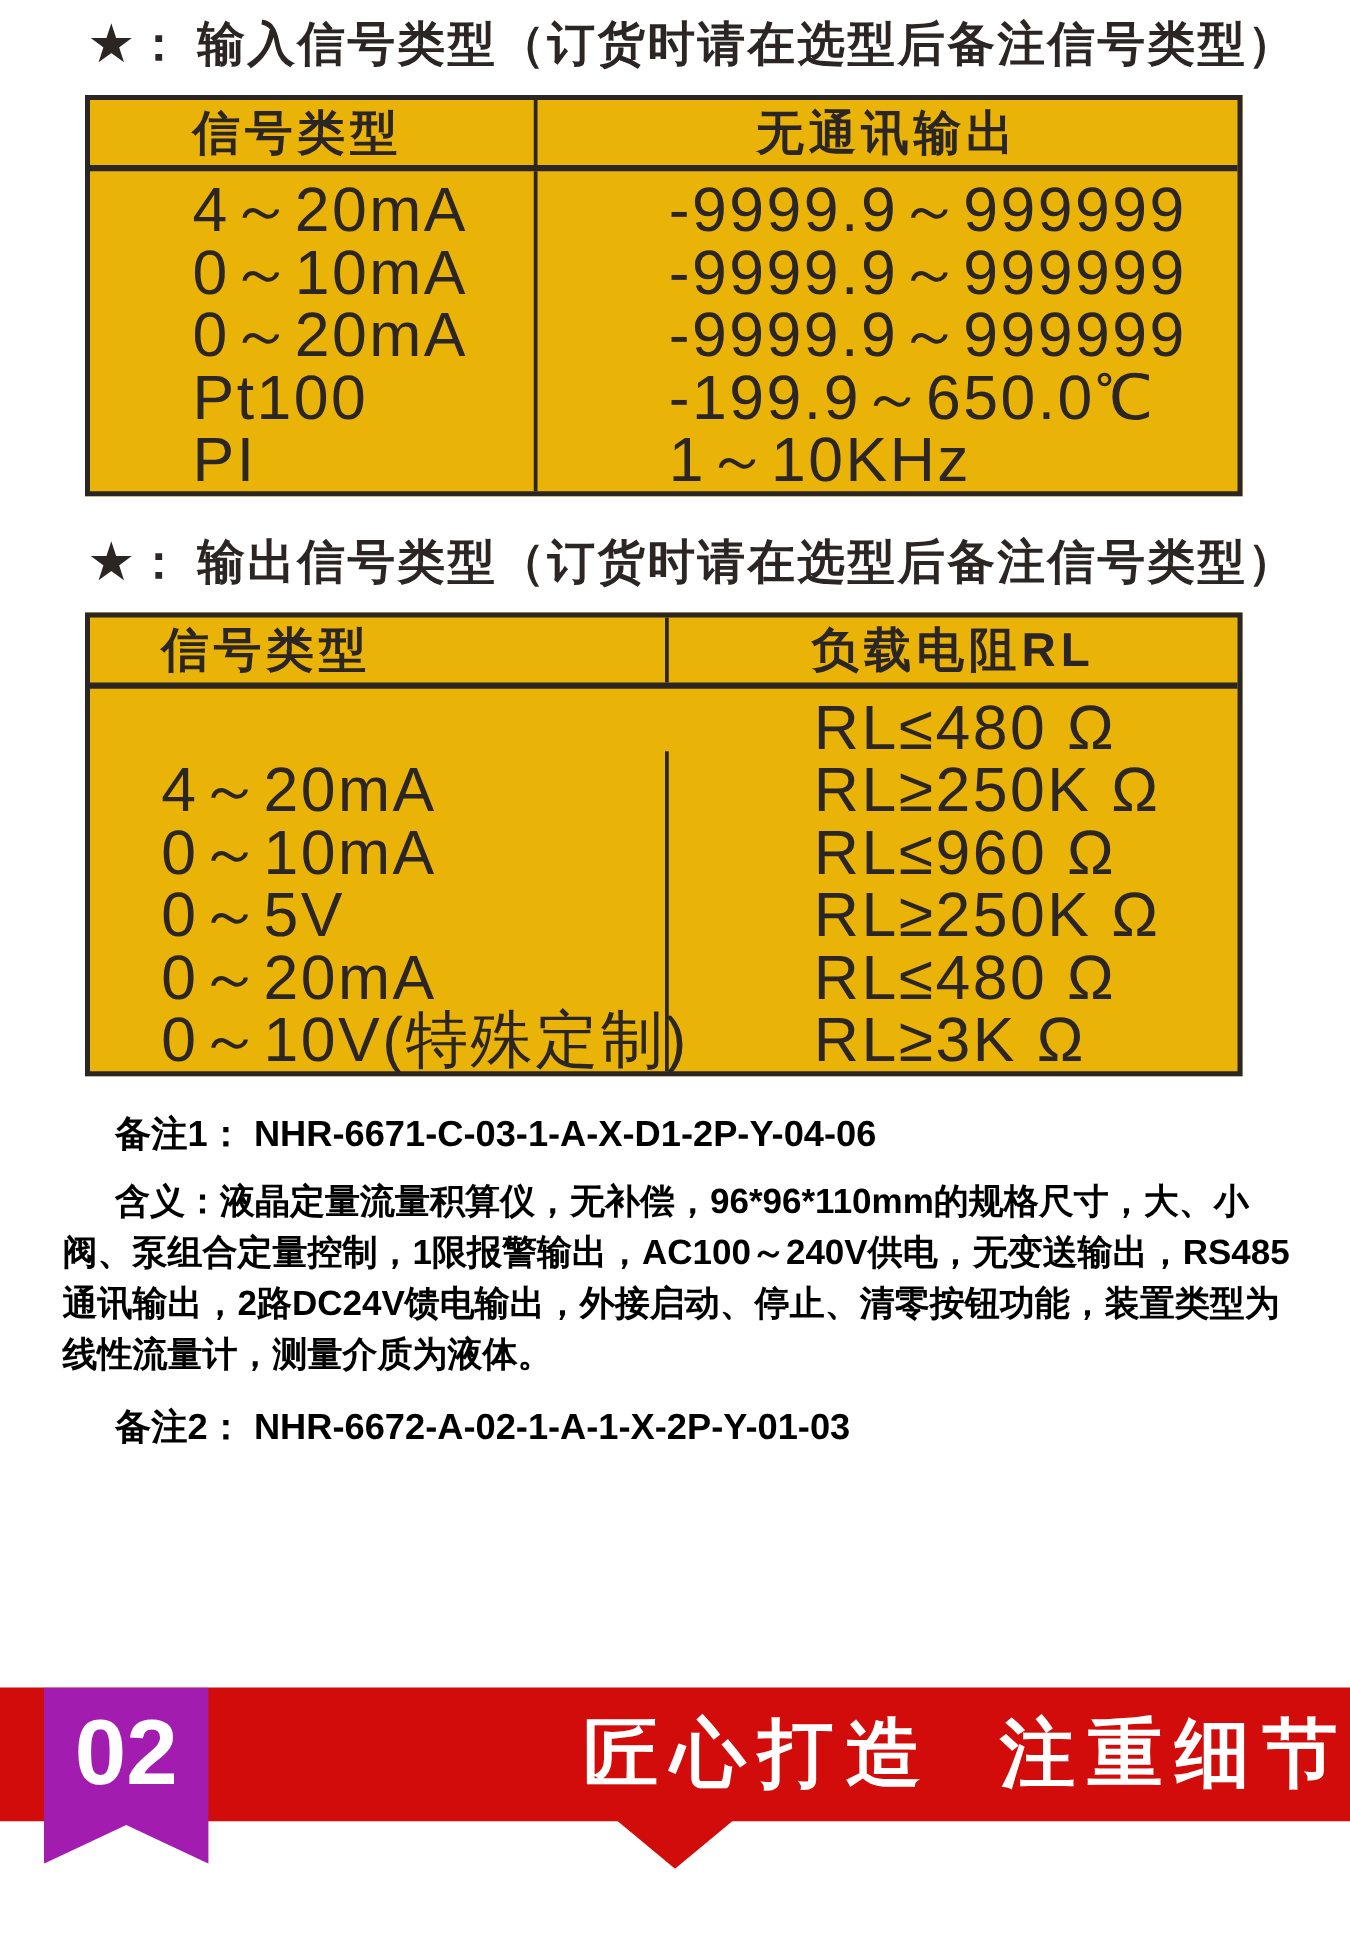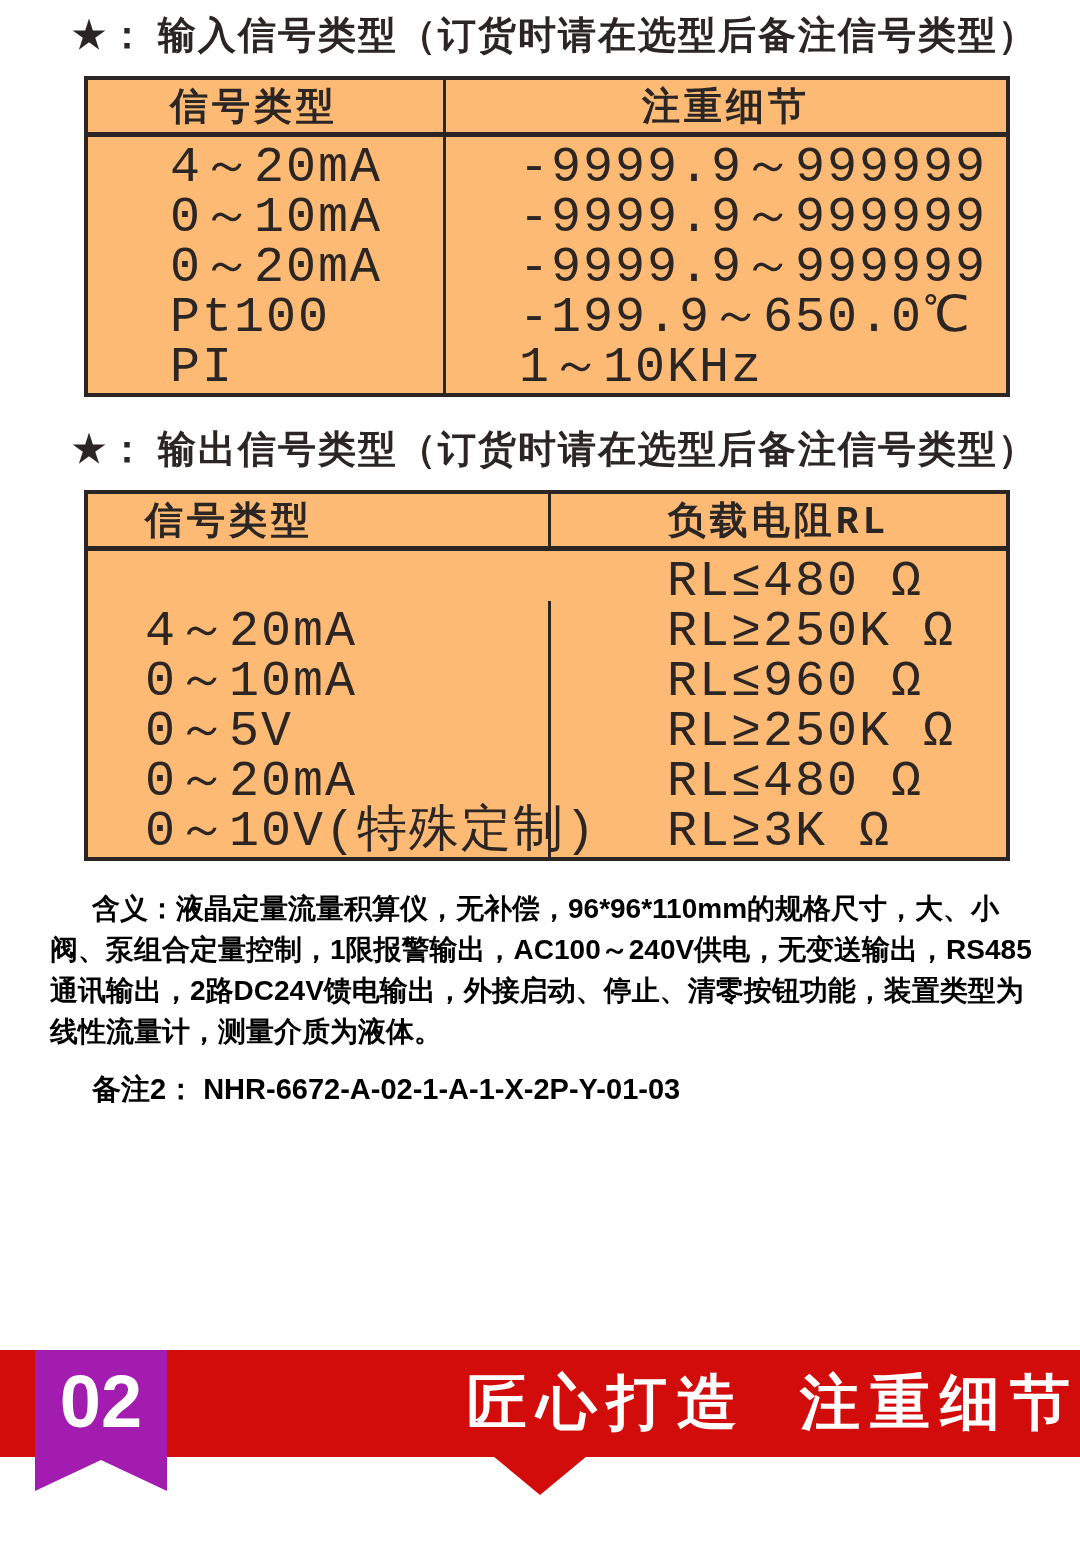--- a/index.html
+++ b/index.html
@@ -7,37 +7,37 @@
          font-family:"Liberation Sans",sans-serif;}
 
   
   .heading{position:absolute;left:72px;font-family:"Liberation Serif",serif;
            font-size:38px;letter-spacing:2px;color:#2b2523;white-space:nowrap;font-weight:700;}
   .heading .star{margin-right:10px;}
   #heading-input{top:10px;}
   #heading-output{top:424px;}
 
   
-  .sig-table{position:absolute;left:84px;width:926px;border:4px solid #2b2523;box-sizing:border-box;
-             font-family:Liberation Mono, monospace;color:#2b2523;background:#fdba74;
+  .sig-table{position:absolute;left:68px;width:926px;border:4px solid #2b2523;box-sizing:border-box;
+             font-family:Liberation Sans, sans-serif;color:#2b2523;background:#eab308;
              display:flex;flex-direction:column;}
   #table-input{top:76px;height:321px;}
   #table-output{top:490px;height:371px;}
   .thead{display:flex;border-bottom:5px solid #2b2523;height:52px;
          font-size:38px;font-weight:bold;letter-spacing:4px;flex:0 0 auto;}
   .thead .hc{display:flex;align-items:center;box-sizing:border-box;white-space:nowrap;}
   .tbody{display:flex;flex:1;font-size:50px;letter-spacing:2px;align-items:flex-end;}
   .tbody .bcol{padding-top:6px;box-sizing:border-box;}
   .line{height:50px;line-height:50px;white-space:nowrap;}
 
   #table-input .c1{width:358px;}
   #table-input .thead .c1,#table-input .tbody .c1{border-right:3px solid #2b2523;}
   #table-input .hc.c1,#table-input .bcol.c1{padding-left:82px;}
   #table-input .hc.c2{flex:1;justify-content:center;}
-  #table-input .bcol.c2{flex:1;padding-left:73px;}
+  #table-input .bcol.c2{flex:1;padding-left:105px;}
 
   #table-output .c1{width:463px;}
   #table-output .thead .c1,#table-output .tbody .c1{border-right:3px solid #2b2523;}
   #table-output .hc.c1,#table-output .bcol.c1{padding-left:57px;}
   #table-output .hc.c2{flex:1;justify-content:center;}
   #table-output .bcol.c2{flex:1;padding-left:116px;}
 
   
   .notes{position:absolute;left:50px;top:888px;width:982px;color:#000000;font-weight:bold;}
   .note-code-line{font-size:29px;margin:0 0 12px 0;text-indent:42px;white-space:nowrap;}
@@ -61,21 +61,21 @@
 
 <div class="sheet">
 
   <div class="heading" id="heading-input">
     <span class="star">★：</span><span>输入信号类型（订货时请在选型后备注信号类型）</span>
   </div>
 
   <div class="sig-table" id="table-input">
     <div class="thead">
       <div class="hc c1">信号类型</div>
-      <div class="hc c2">注重细节</div>
+      <div class="hc c2">无通讯输出</div>
     </div>
     <div class="tbody">
       <div class="bcol c1">
         <div class="line">4～20mA</div>
         <div class="line">0～10mA</div>
         <div class="line">0～20mA</div>
         <div class="line">Pt100</div>
         <div class="line">PI</div>
       </div>
       <div class="bcol c2">
@@ -110,20 +110,21 @@
         <div class="line">RL≥250K Ω</div>
         <div class="line">RL≤960 Ω</div>
         <div class="line">RL≥250K Ω</div>
         <div class="line">RL≤480 Ω</div>
         <div class="line">RL≥3K Ω</div>
       </div>
     </div>
   </div>
 
   <div class="notes">
+    <p class="note-code-line"><span>备注1：</span><span class="code">NHR-6671-C-03-1-A-X-D1-2P-Y-04-06</span></p>
     <p class="note-para">含义：液晶定量流量积算仪，无补偿，96*96*110mm的规格尺寸，大、小阀、泵组合定量控制，1限报警输出，AC100～240V供电，无变送输出，RS485通讯输出，2路DC24V馈电输出，外接启动、停止、清零按钮功能，装置类型为线性流量计，测量介质为液体。</p>
     <p class="note-code-line"><span>备注2：</span><span class="code">NHR-6672-A-02-1-A-1-X-2P-Y-01-03</span></p>
   </div>
 
   <div class="banner-band">
     <div class="banner-title">匠心打造  注重细节</div>
   </div>
   <div class="banner-pointer"></div>
   <div class="banner-ribbon">
     <div class="banner-number">02</div>

